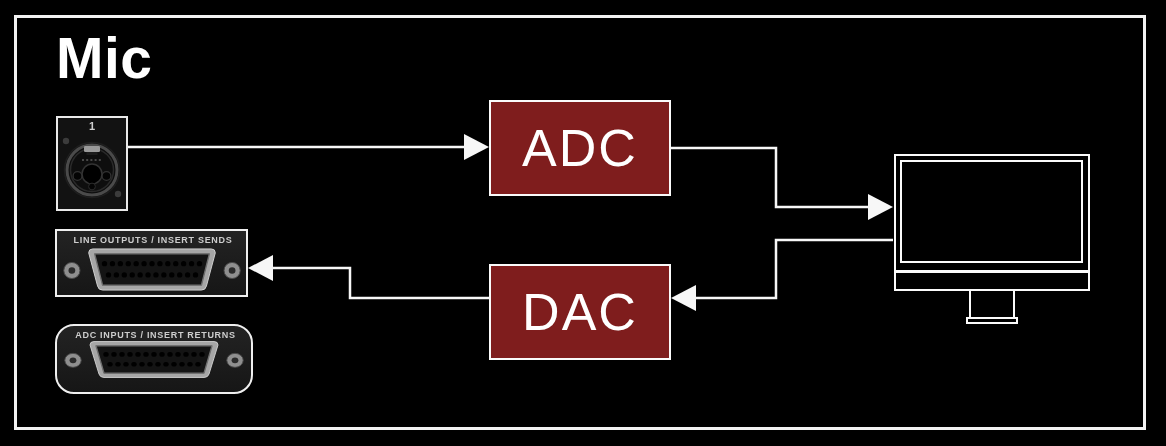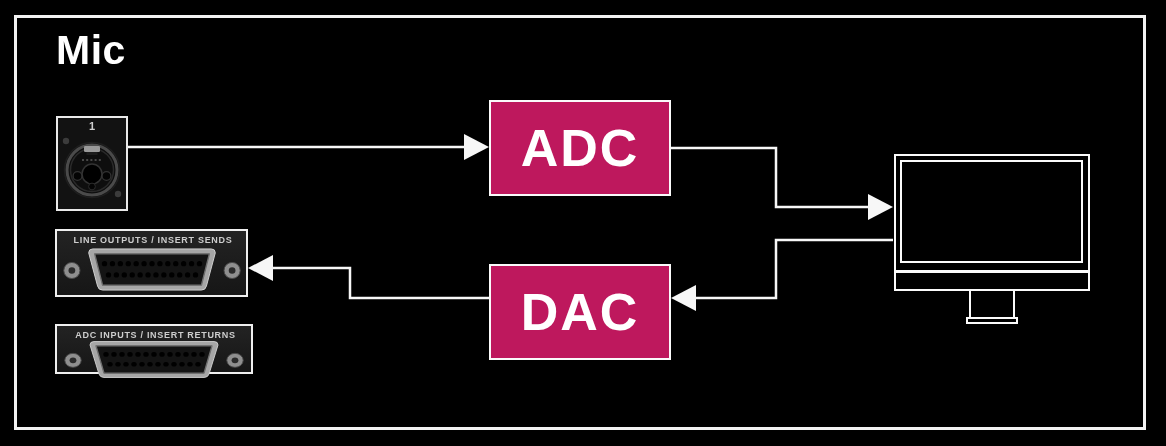--- a/index.html
+++ b/index.html
@@ -1,25 +1,25 @@
 <!DOCTYPE html>
 <html><head>
 <meta charset="utf-8">
 <style>
   html,body{margin:0;padding:0;background:#000;}
   .canvas{position:relative;width:1166px;height:446px;background:#000;overflow:hidden;
           font-family:"Liberation Sans",sans-serif;}
   .frame{position:absolute;left:14px;top:15px;width:1132px;height:415px;
          border:3px solid #f2f2f2;box-sizing:border-box;}
-  .mic-label{position:absolute;left:56px;top:30px;font-size:41px;line-height:1;
+  .mic-label{position:absolute;left:56px;top:30px;font-size:57px;line-height:1;
              font-weight:bold;color:#ffffff;letter-spacing:0.5px;}
   
   .node-box{position:absolute;width:182px;height:96px;border:2.5px solid #fafafa;
-            box-sizing:border-box;background:#be185d;display:flex;align-items:center;
-            justify-content:center;color:#fff;font-weight:bold;font-size:52px;
+            box-sizing:border-box;background:#7f1d1d;display:flex;align-items:center;
+            justify-content:center;color:#fff;font-weight:normal;font-size:52px;
             letter-spacing:2px;}
   .adc-box{left:489px;top:100px;}
   .dac-box{left:489px;top:264px;}
   
   .xlr-panel{position:absolute;left:56px;top:116px;width:72px;height:95px;
              border:2px solid #e9e9e9;box-sizing:border-box;background:#121212;}
   .xlr-num{position:absolute;left:0;right:0;top:2px;text-align:center;
            font-size:11px;font-weight:bold;color:#cfcfcf;}
   .xlr-svg{position:absolute;left:0;top:0;width:100%;height:100%;}
   
@@ -30,21 +30,21 @@
   .monitor-chin-line{position:absolute;left:0;right:0;top:114px;height:2.5px;background:#fbfbfb;}
   .monitor-neck{position:absolute;left:969px;top:291px;width:46px;height:27px;
                 border-left:2.5px solid #fbfbfb;border-right:2.5px solid #fbfbfb;
                 box-sizing:border-box;background:#000;}
   .monitor-base{position:absolute;left:966px;top:317px;width:52px;height:7px;
                 border:2px solid #fbfbfb;box-sizing:border-box;background:#000;}
   
   .db25-panel{position:absolute;border:2.5px solid #efefef;box-sizing:border-box;
               background:linear-gradient(#232323,#161616);}
   .line-outputs-panel{left:55px;top:229px;width:193px;height:68px;}
-  .adc-inputs-panel{left:55px;top:324px;width:198px;height:50px;}
+  .adc-inputs-panel{left:55px;top:324px;width:198px;height:70px;border-radius:19px;}
   .db25-label{position:absolute;left:3px;right:0;top:4px;text-align:center;
               font-size:9px;font-weight:bold;letter-spacing:0.7px;color:#cdcdcd;
               white-space:nowrap;}
   .db25-svg{position:absolute;left:50%;transform:translateX(-50%);}
   .line-outputs-panel .db25-svg{top:15px;width:182px;height:47px;}
   .adc-inputs-panel .db25-svg{top:13px;width:184px;height:41px;}
   
   .wires{position:absolute;left:0;top:0;width:1166px;height:446px;pointer-events:none;}
 </style>
 </head>

